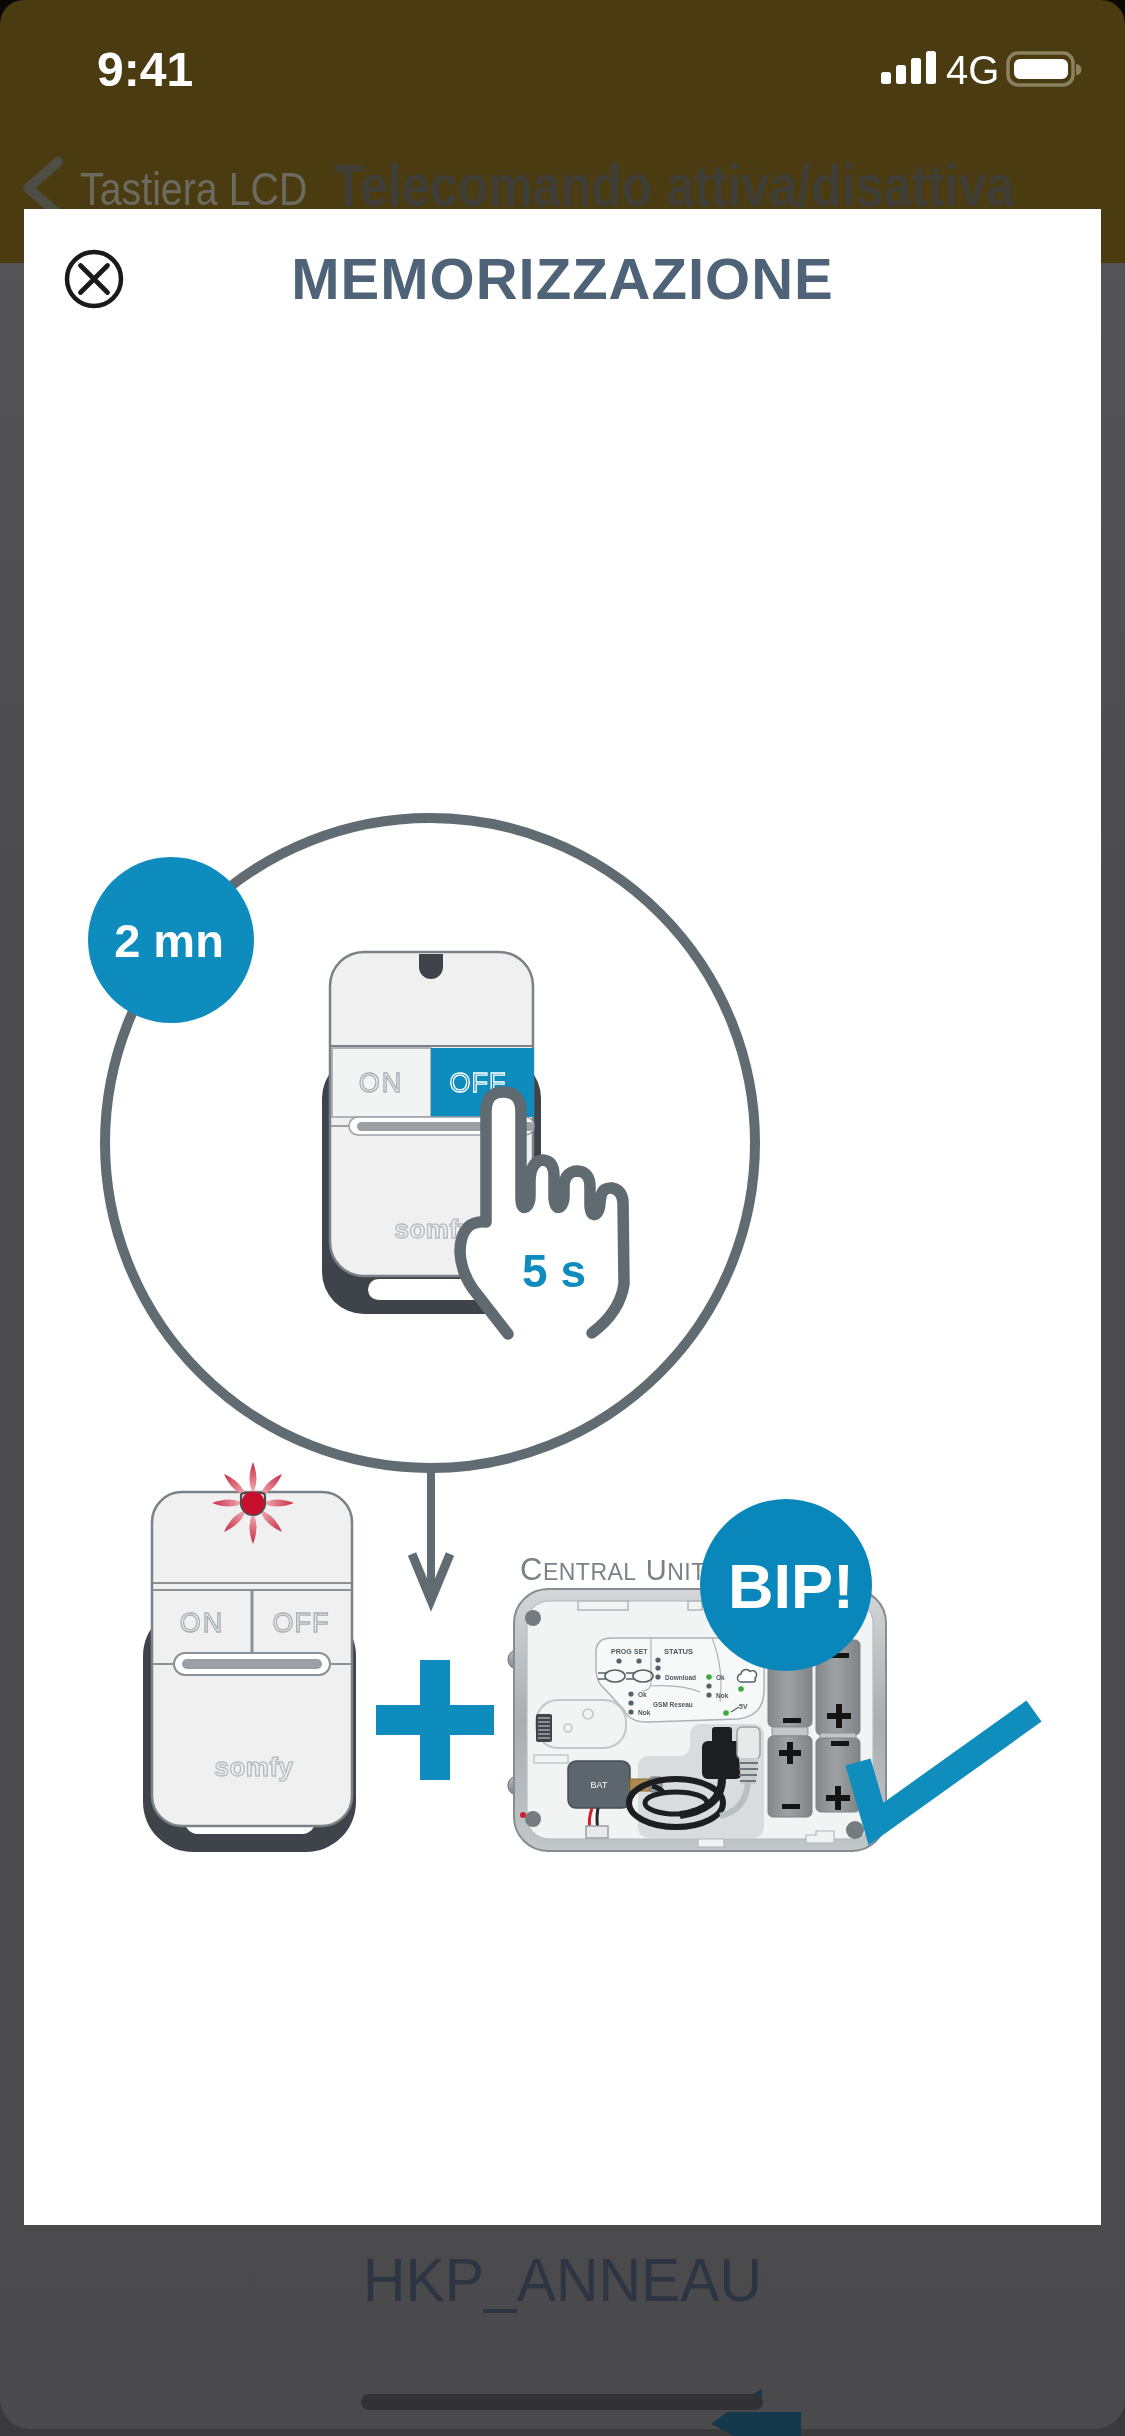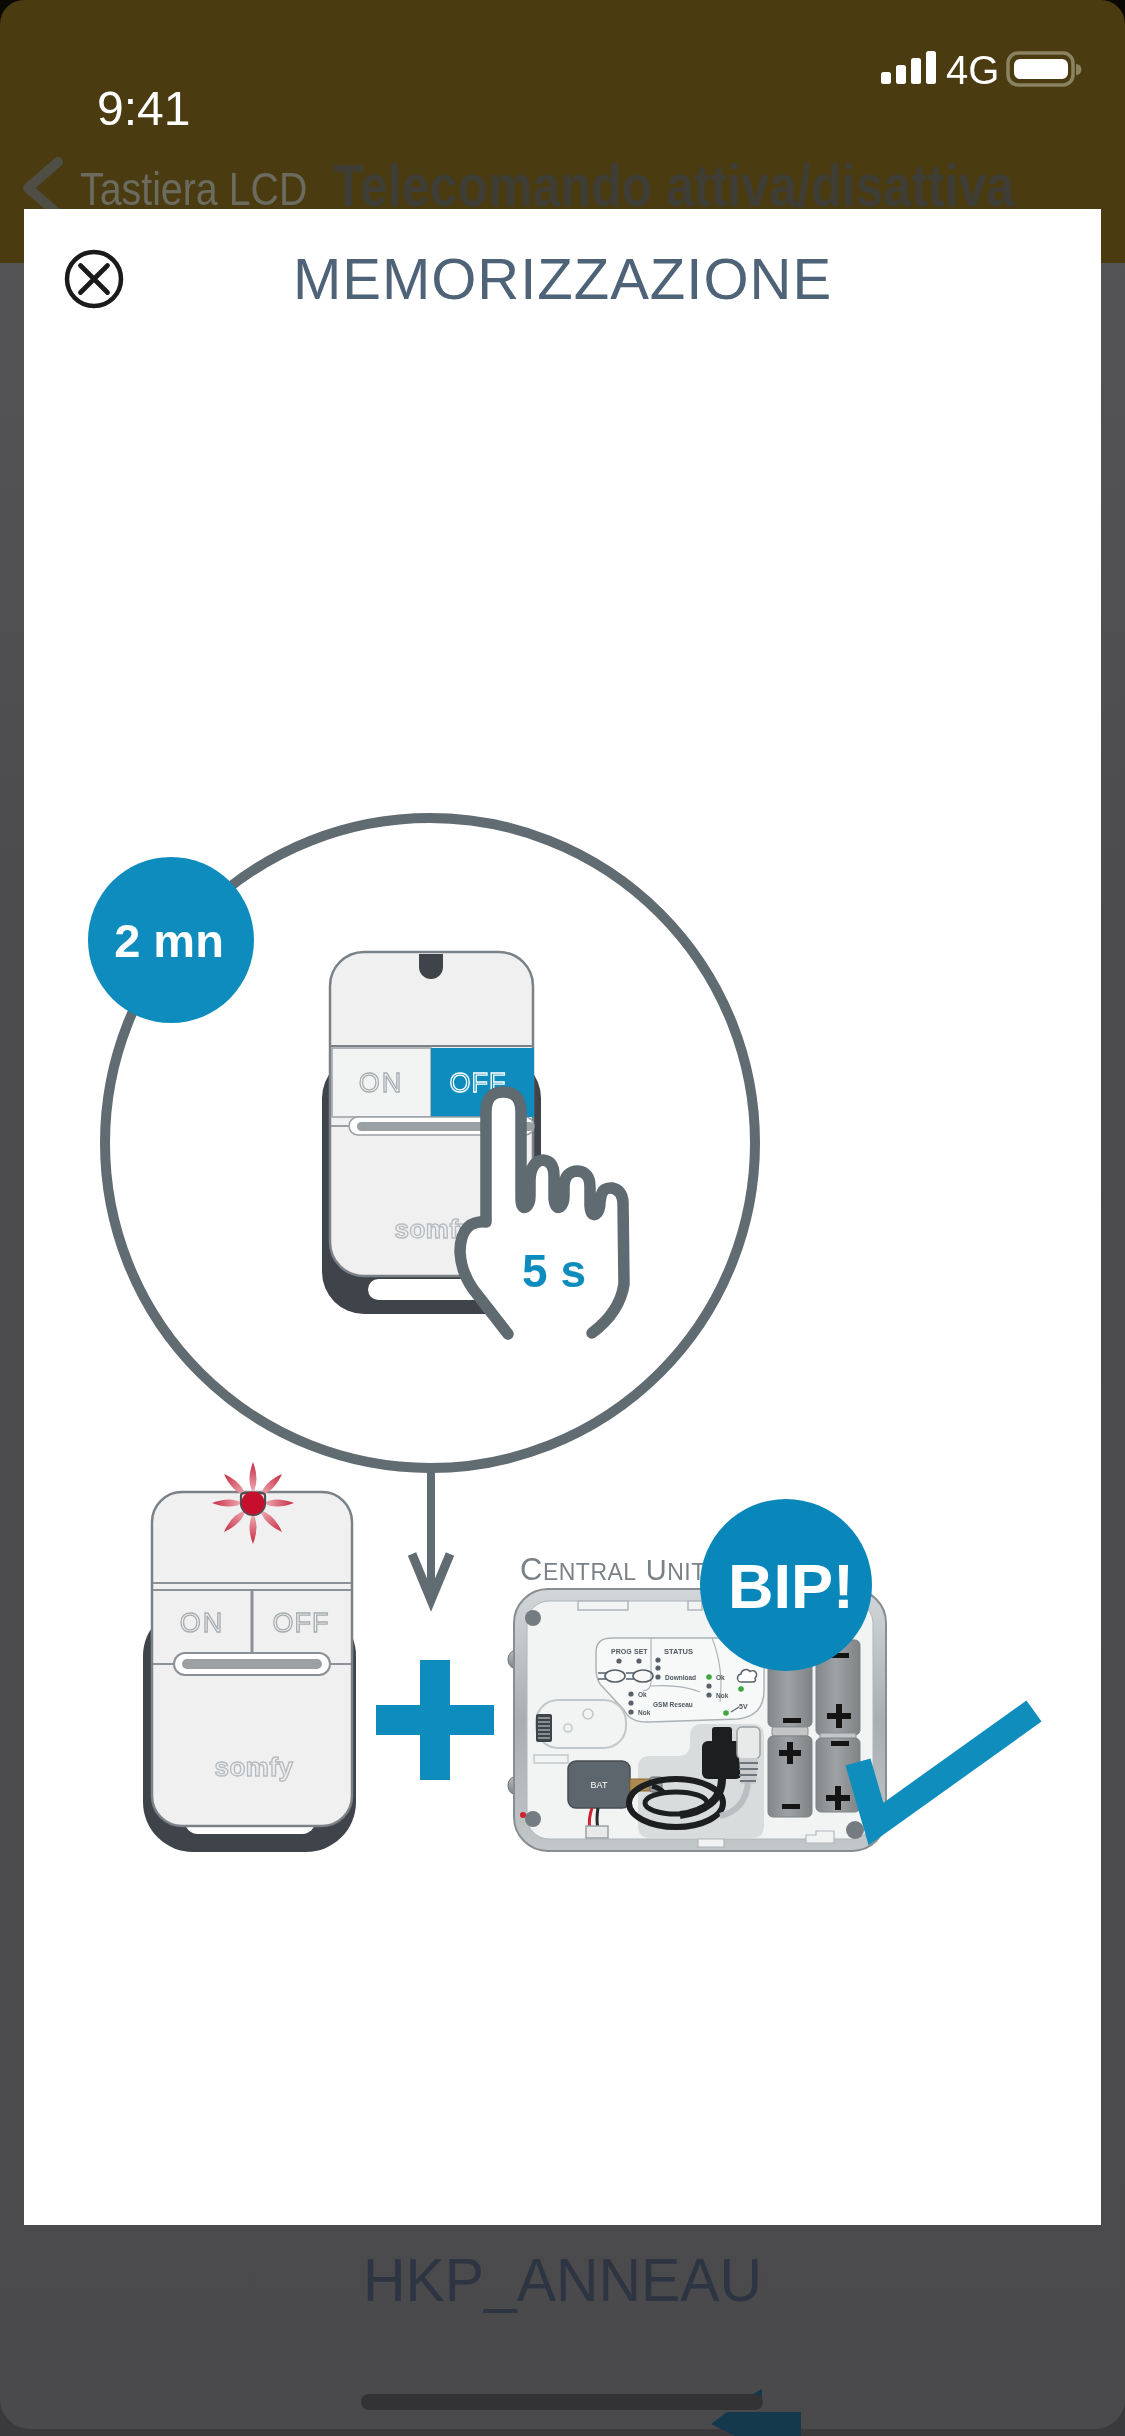--- a/index.html
+++ b/index.html
@@ -9,21 +9,21 @@
 </style>
 </head>
 <body>
 
 <div class="abs" style="left:0;top:0;width:1125px;height:270px;background:#0b0903;"></div>
 
 <div class="abs" style="left:0;top:0;width:1125px;height:263px;background:#4a3c10;border-radius:24px 24px 0 0;"></div>
 
 <div class="abs" style="left:0;top:263px;width:1125px;height:2166px;background:linear-gradient(#545457,#4c4c4e 30%,#4a4a4c);border-radius:0 0 30px 30px;"></div>
 
-<div class="abs" style="left:97px;top:42px;font-size:48px;font-weight:normal;color:#fff;letter-spacing:0px;margin-top:39px;">9:41</div>
+<div class="abs" style="left:97px;top:42px;font-size:48px;font-weight:bold;color:#fff;letter-spacing:0px;">9:41</div>
 
 <svg class="abs" style="left:0;top:0" width="1125" height="120" viewBox="0 0 1125 120">
 
   <g fill="#ffffff">
     <rect x="881" y="72" width="10" height="12" rx="2.5"></rect>
     <rect x="896" y="65" width="10" height="19" rx="2.5"></rect>
     <rect x="911" y="58" width="10" height="26" rx="2.5"></rect>
     <rect x="926" y="51" width="10" height="33" rx="2.5"></rect>
   </g>
 
@@ -42,21 +42,21 @@
 
 <div class="abs" style="left:333px;top:151px;font-size:60px;font-weight:bold;color:#3e3e36;white-space:nowrap;transform:scaleX(0.835);transform-origin:left top;">Telecomando attiva/disattiva</div>
 
 <div class="abs" style="left:24px;top:209px;width:1077px;height:2016px;background:#ffffff;"></div>
 
 <svg class="abs" style="left:62px;top:247px" width="64" height="64" viewBox="0 0 64 64">
   <circle cx="32" cy="32" r="27" fill="none" stroke="#1a1a1a" stroke-width="4.5"></circle>
   <path d="M18.5,18.5 L45.5,45.5 M45.5,18.5 L18.5,45.5" stroke="#1a1a1a" stroke-width="4.8" stroke-linecap="round"></path>
 </svg>
 
-<div class="abs" style="left:24px;top:245px;width:1077px;text-align:center;font-size:58px;color:#4e6377;letter-spacing:1px;">MEMORIZZAZIONE</div>
+<div class="abs" style="left:24px;top:245px;width:1077px;text-align:center;font-size:58px;color:#4e6377;letter-spacing:1px;font-weight:bold;">MEMORIZZAZIONE</div>
 
 <svg id="illu" class="abs" style="left:24px;top:209px" width="1077" height="2016" viewBox="24 209 1077 2016">
   <defs>
     <linearGradient id="silver" x1="0" y1="0" x2="0" y2="1">
       <stop offset="0" stop-color="#d3d7d9"></stop>
       <stop offset="0.5" stop-color="#a8aeb2"></stop>
       <stop offset="1" stop-color="#c2c7c9"></stop>
     </linearGradient>
     <linearGradient id="pin" x1="0" y1="0" x2="0" y2="1">
       <stop offset="0" stop-color="#b9bec1"></stop>

